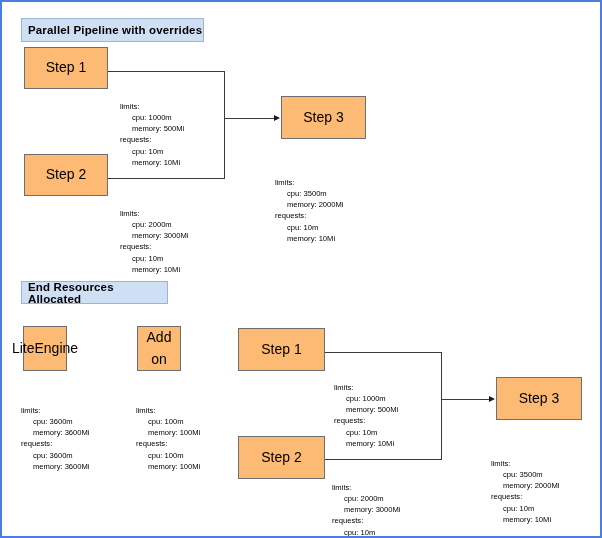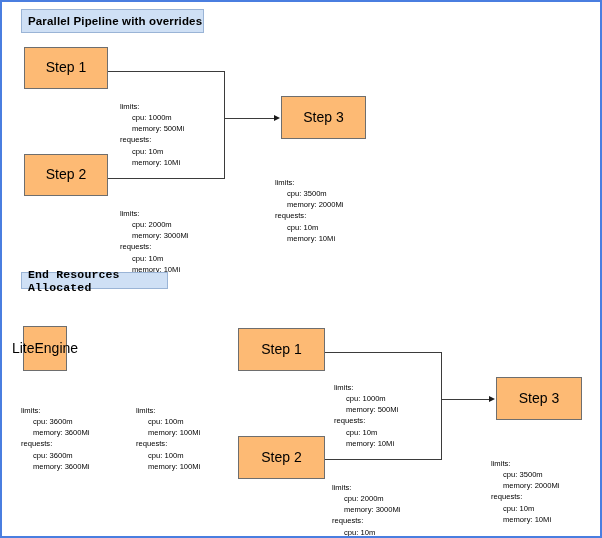--- a/index.html
+++ b/index.html
@@ -23,20 +23,21 @@
     background: #cfe0f5;
     border: 1px solid #9ab4d6;
     box-sizing: border-box;
     font-size: 11.5px;
     font-weight: bold;
     color: #000000;
     display: flex;
     align-items: center;
     padding-left: 6px;
     letter-spacing: 0.15px;
+    margin-top: 9px;
   }
   .node-box {
     position: absolute;
     background: #fdba74;
     border: 1px solid #6e6e6e;
     box-sizing: border-box;
     display: flex;
     align-items: center;
     justify-content: center;
     font-size: 14px;
@@ -123,27 +124,30 @@
 
   <div class="res-block" style="left:273px; top:155px;">
     <span class="hd">limits:</span>
     <span class="ind">cpu: 3500m</span>
     <span class="ind">memory: 2000Mi</span>
     <span class="hd">requests:</span>
     <span class="ind">cpu: 10m</span>
     <span class="ind">memory: 10Mi</span>
   </div>
 
-  <div class="section-title" style="left:19px; top:270px; width:147px; height:17px;font-family:Liberation Mono, monospace;">End Resources Allocated</div>
+  <div class="section-title" style="left:19px; top:270px; width:147px; height:23px;">End Resources Allocated</div>
 
   <div class="node-box" style="left:21px; top:324px; width:44px; height:45px; flex-direction:row;">
     <span>Lite</span>
     <span>Engine</span>
   </div>
 
+  <div class="node-box" style="left:135px; top:324px; width:44px; height:45px;">
+    <span>Add on</span>
+  </div>
 
   <div class="res-block" style="left:19px; top:383px;">
     <span class="hd">limits:</span>
     <span class="ind">cpu: 3600m</span>
     <span class="ind">memory: 3600Mi</span>
     <span class="hd">requests:</span>
     <span class="ind">cpu: 3600m</span>
     <span class="ind">memory: 3600Mi</span>
   </div>
 

